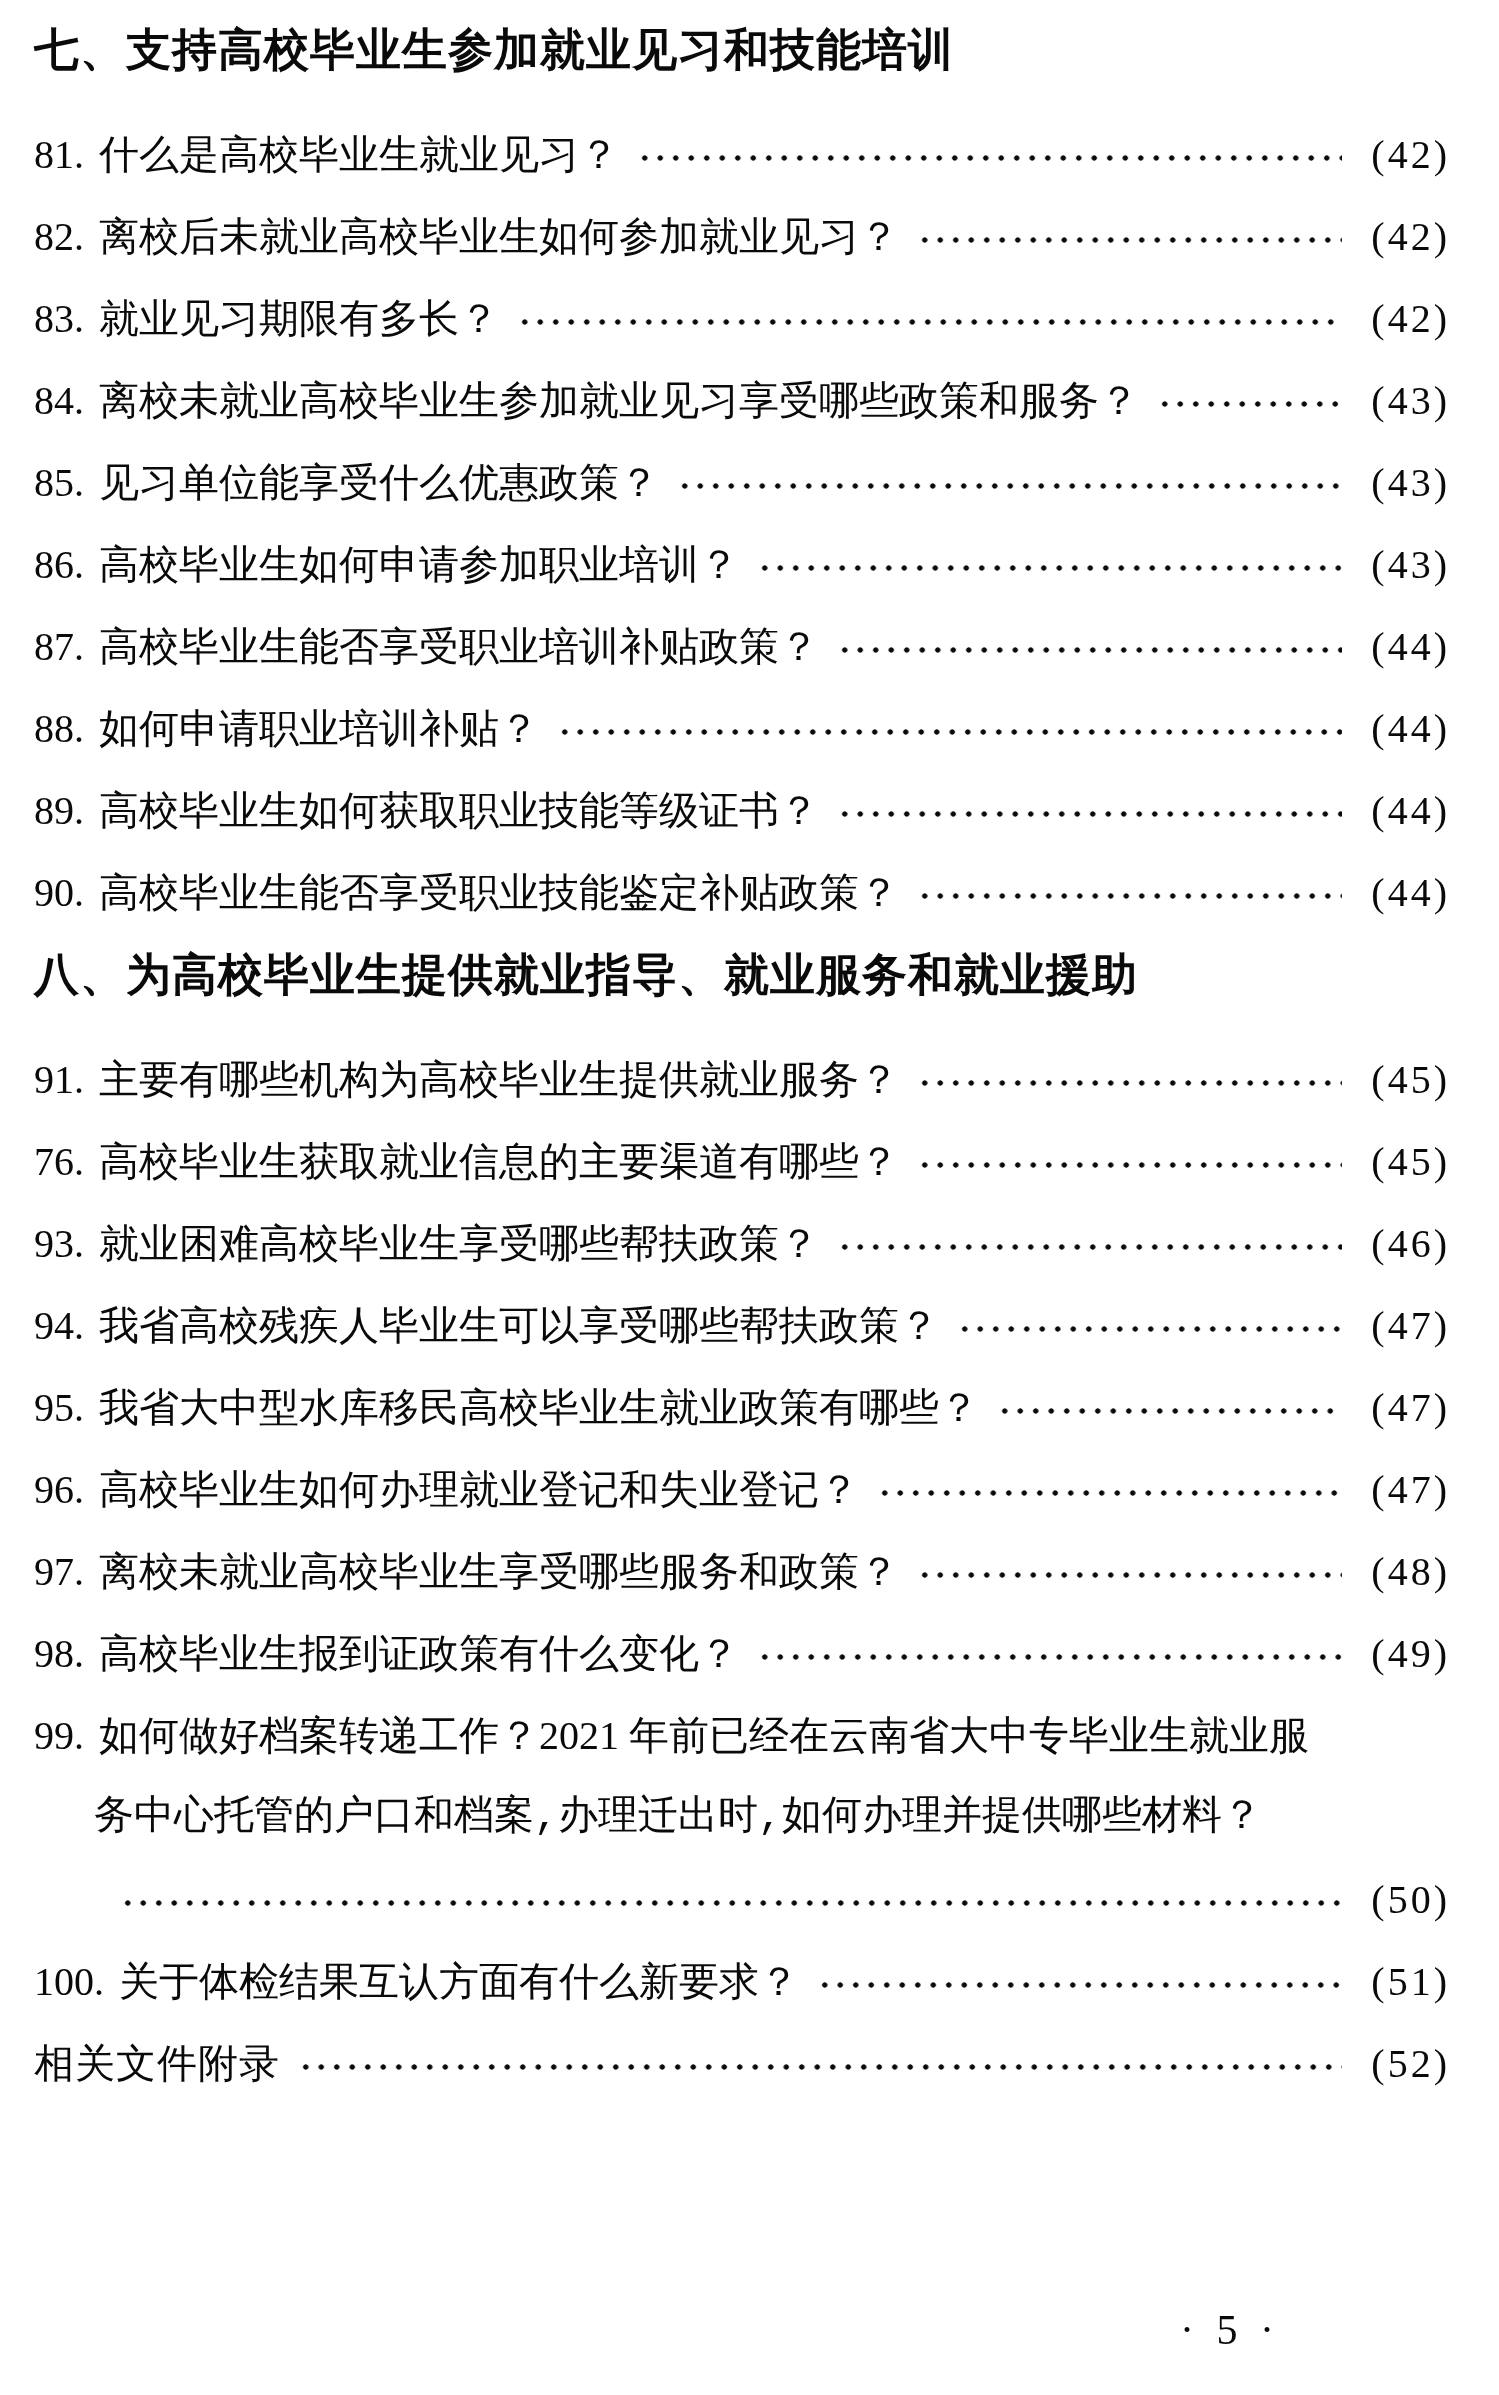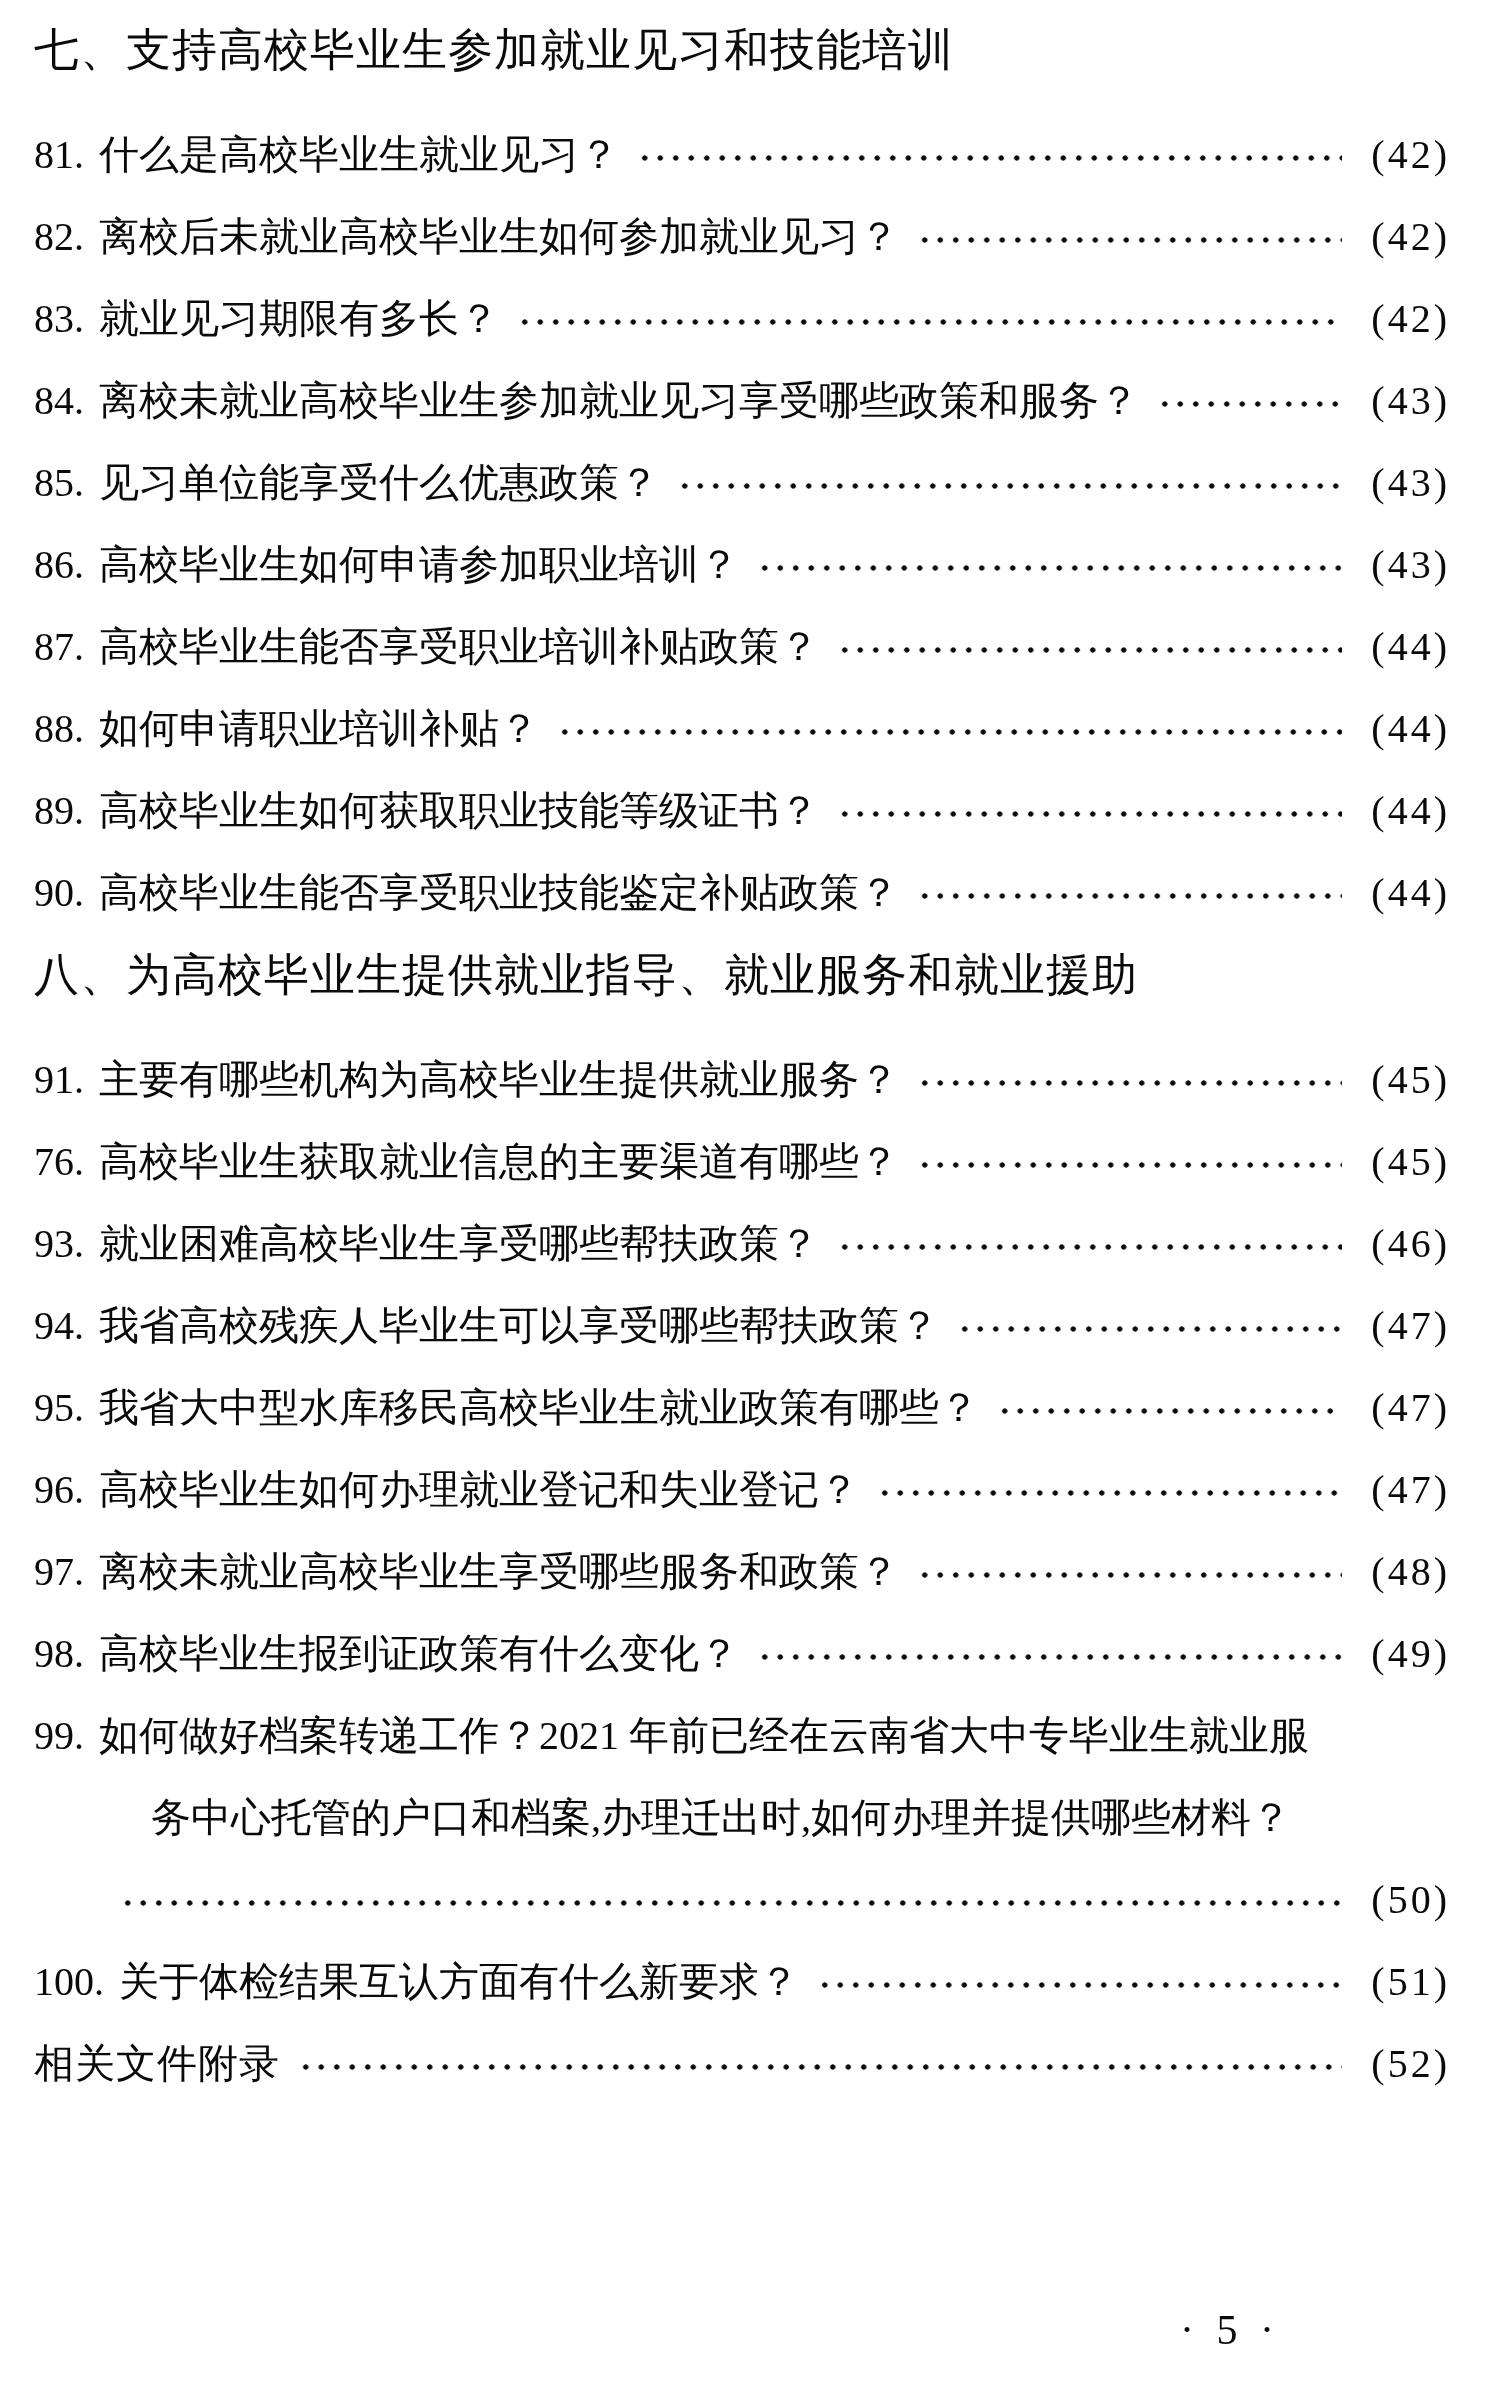--- a/index.html
+++ b/index.html
@@ -20,42 +20,43 @@
   }
   .row {
     display: flex;
     align-items: baseline;
     font-size: 40px;
     line-height: 48px;
     margin-bottom: 34px;
     white-space: nowrap;
   }
   .row.heading {
-    font-weight: normal;
+    font-weight: bold;
     font-size: 45px;
     letter-spacing: 1px;
     margin-top: 20px;
     margin-bottom: 57px;
   }
   .page .row.heading:first-child {
     margin-top: 0;
   }
   .num {
     flex: 0 0 auto;
     margin-right: 15px;
   }
   .text {
     flex: 0 0 auto;
   }
   .text.bold {
     font-weight: normal;
     letter-spacing: 1px;
   }
   .indent {
-    margin-left: 117px;
+    margin-left: 60px;
+    font-family: Liberation Mono, monospace;
   }
   .leader {
     flex: 1 1 auto;
     min-width: 50px;
     height: 20px;
     margin: 0 16px 0 18px;
     background-image: radial-gradient(circle, #0a0a0a 2.3px, rgba(0,0,0,0) 3px);
     background-size: 15.5px 20px;
     background-repeat: repeat-x;
     background-position: 0 50%;

